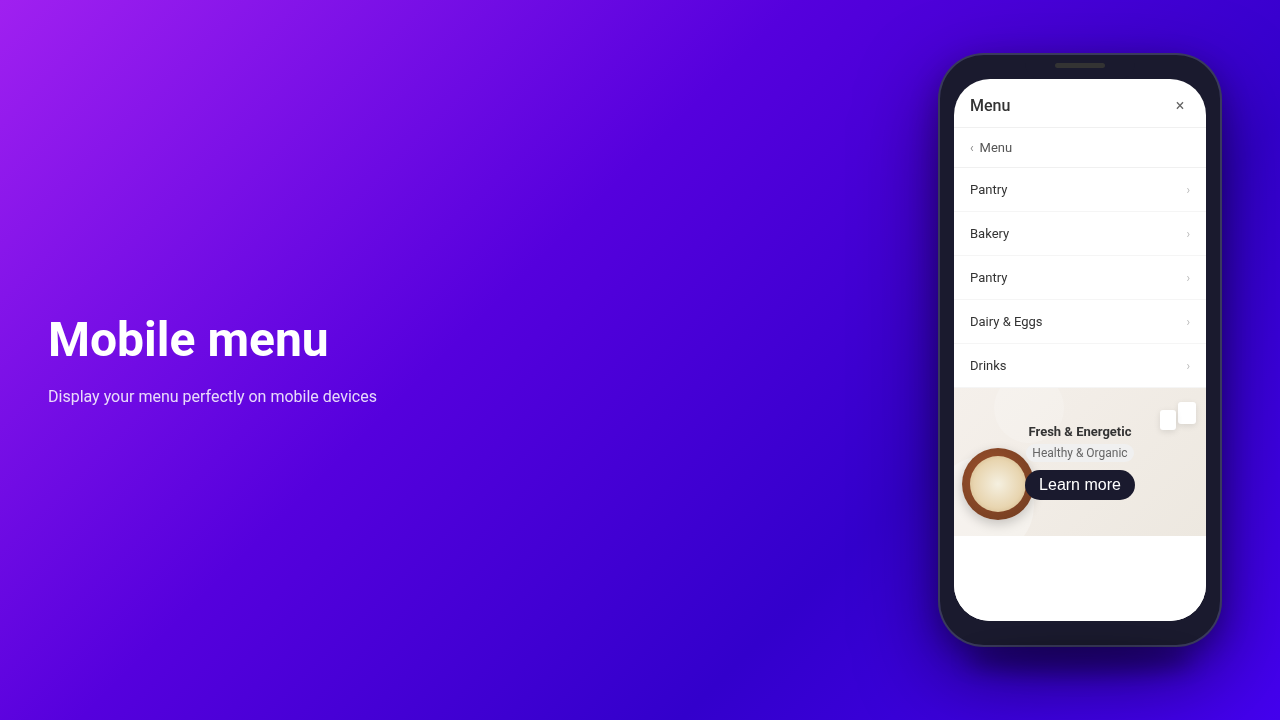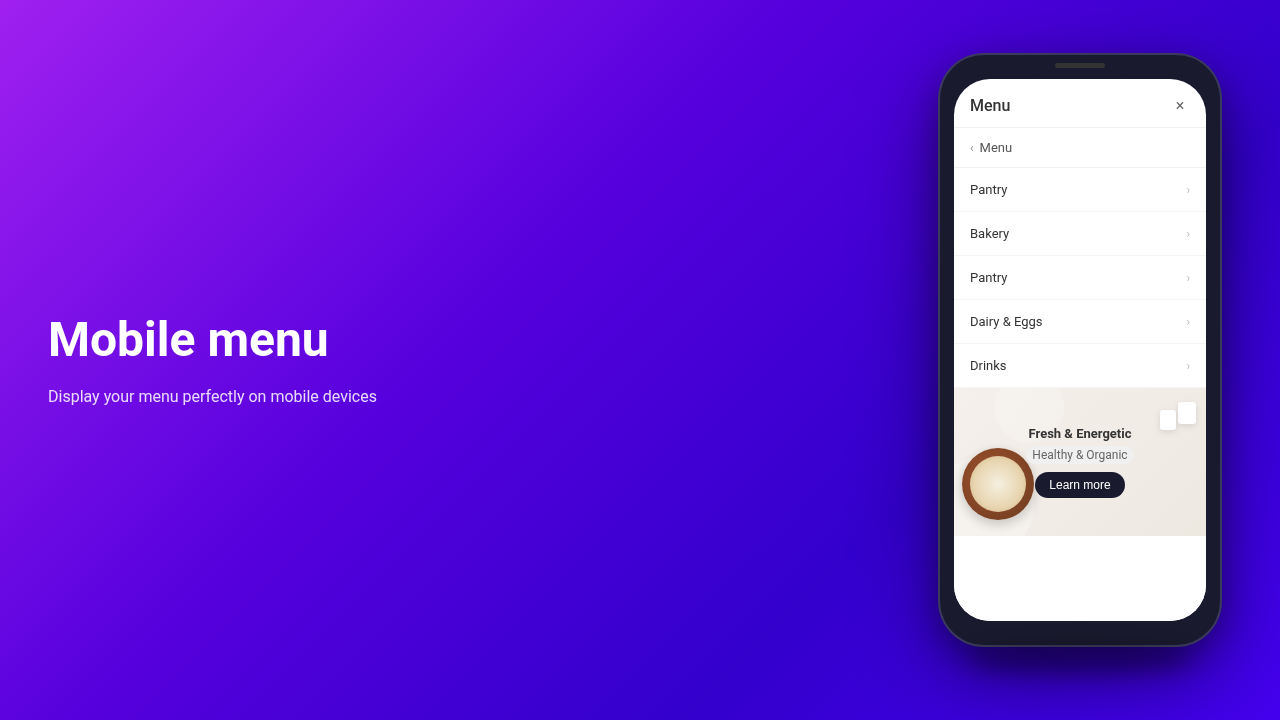--- a/index.html
+++ b/index.html
@@ -264,21 +264,21 @@
       padding: 2px 6px;
       display: inline-block;
     }
 
     .learn-more-btn {
       background: #1a1a2e;
       color: white;
       border: none;
       border-radius: 20px;
       padding: 6px 14px;
-      font-size: 12px;
+      font-size: 16px;
       cursor: pointer;
       display: block;
       margin: 0 auto;
       white-space: nowrap;
     }
 
     
     .spice-jar {
       width: 22px;
       height: 28px;

